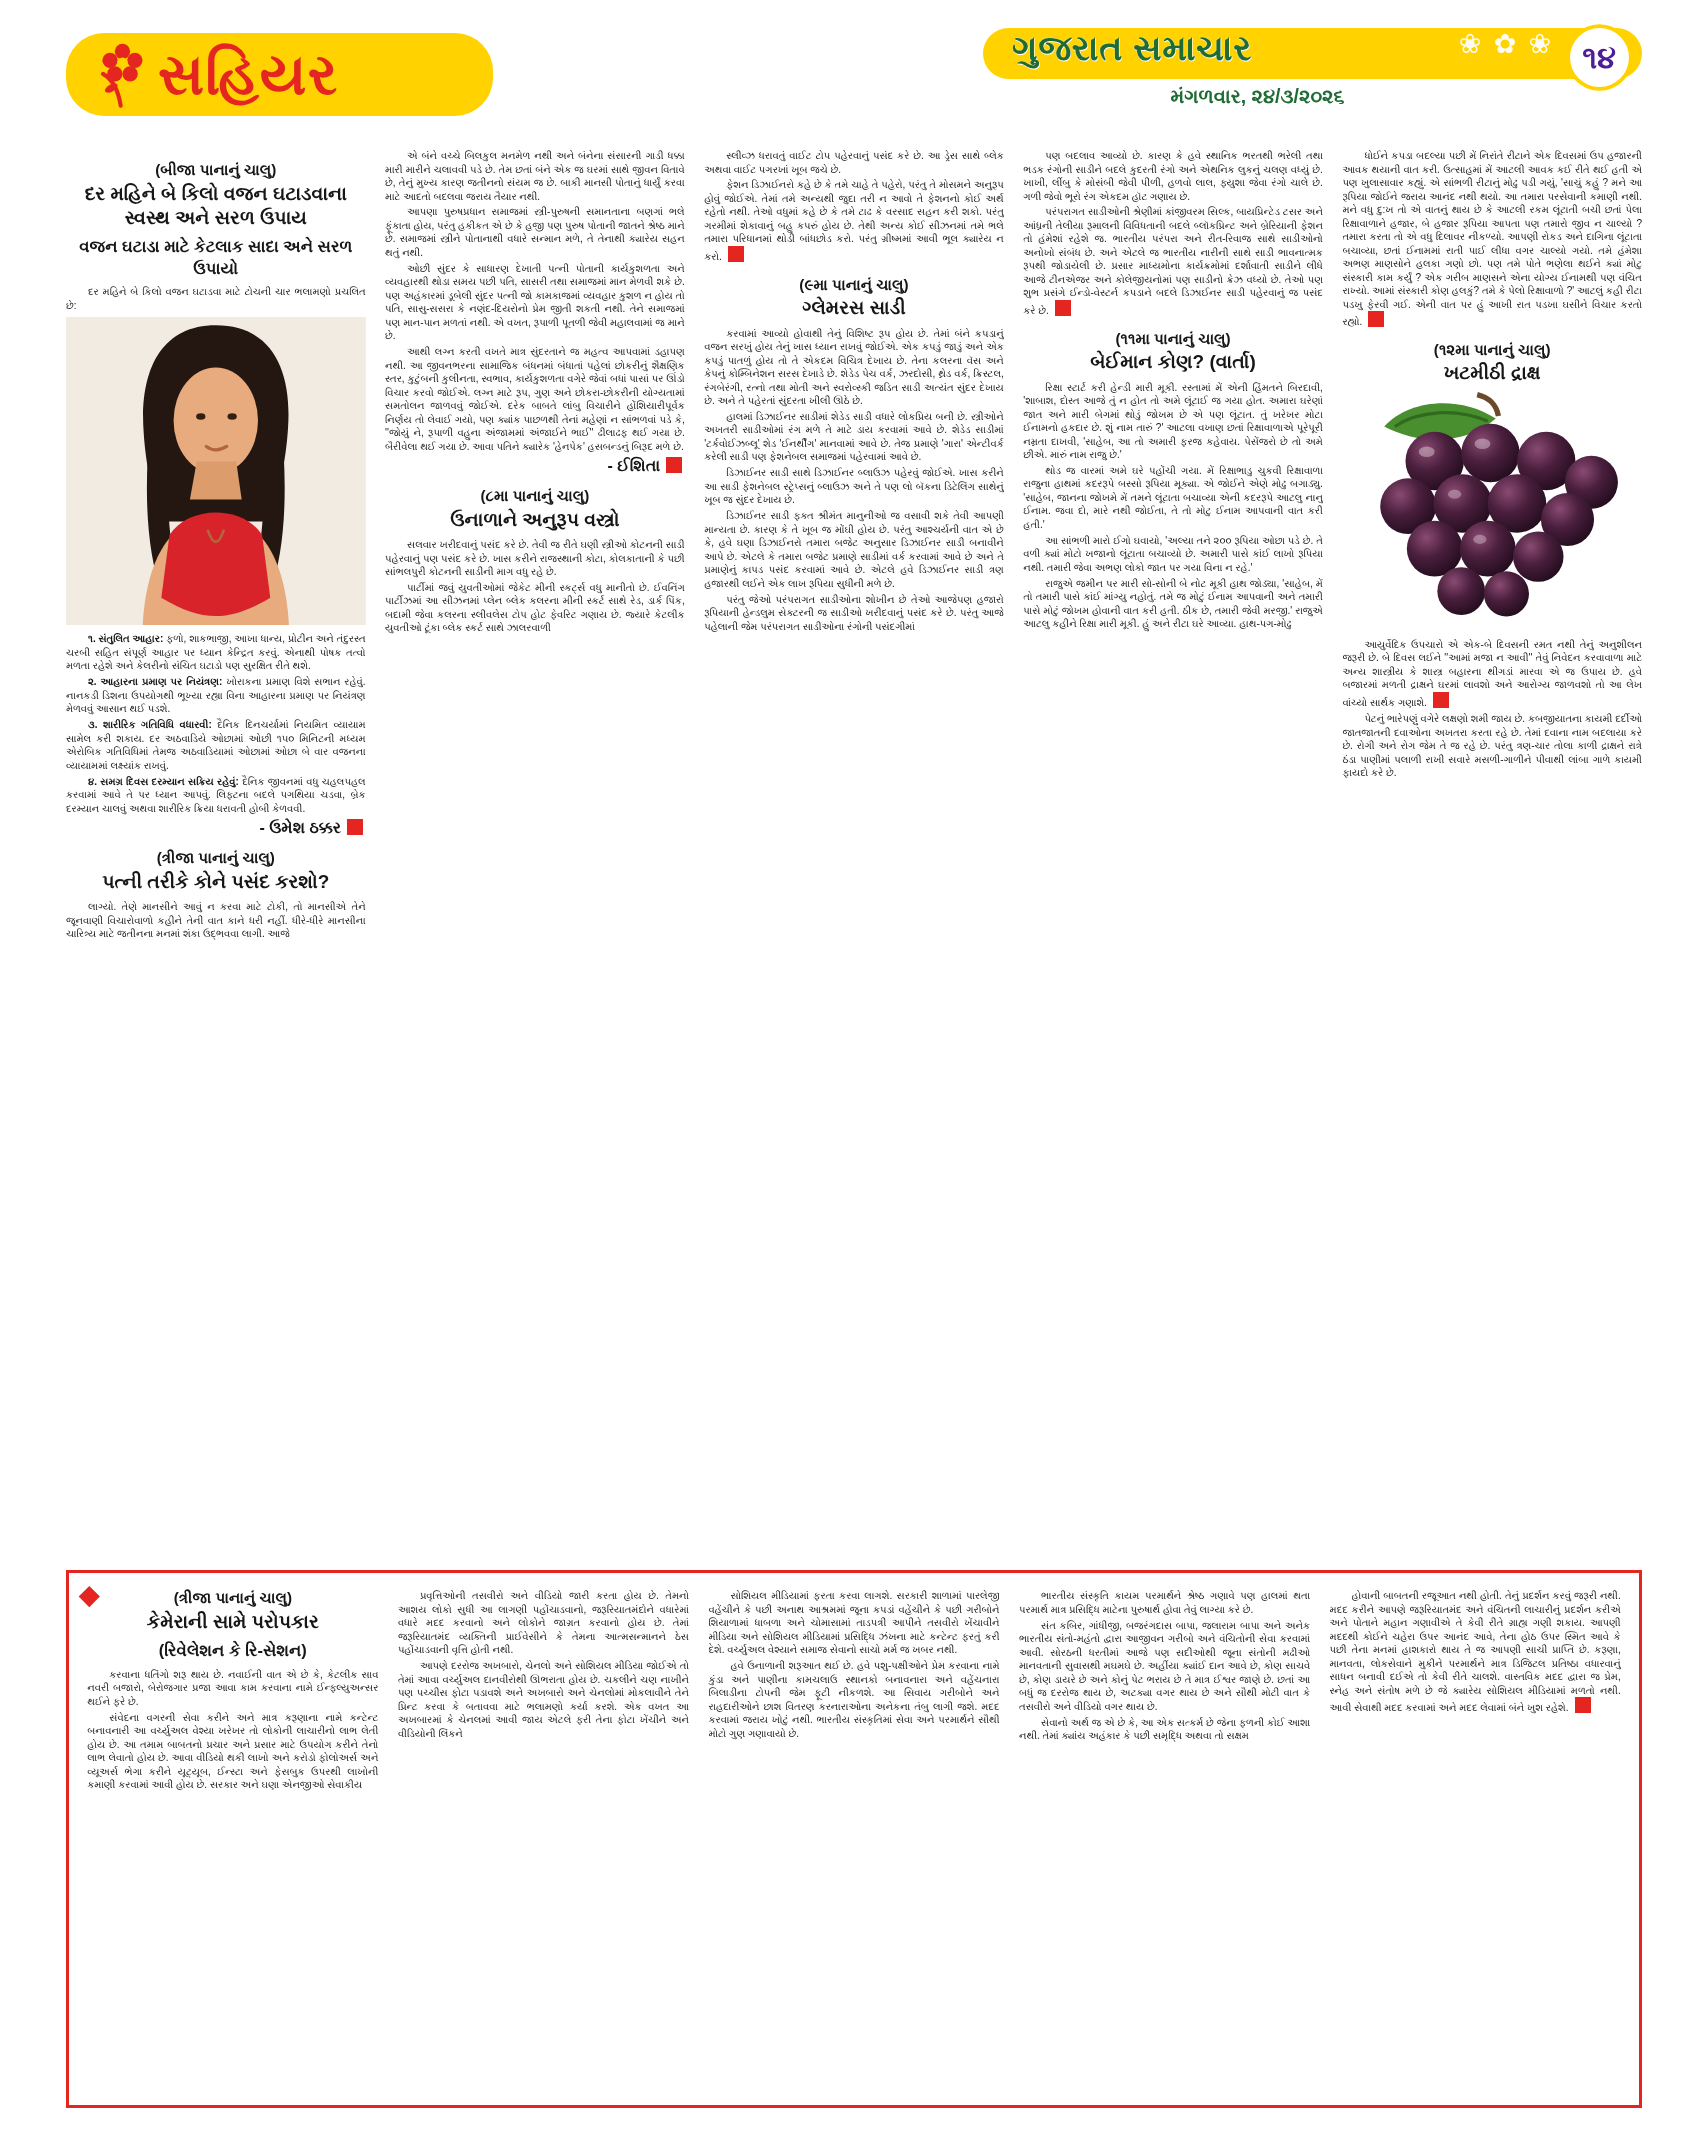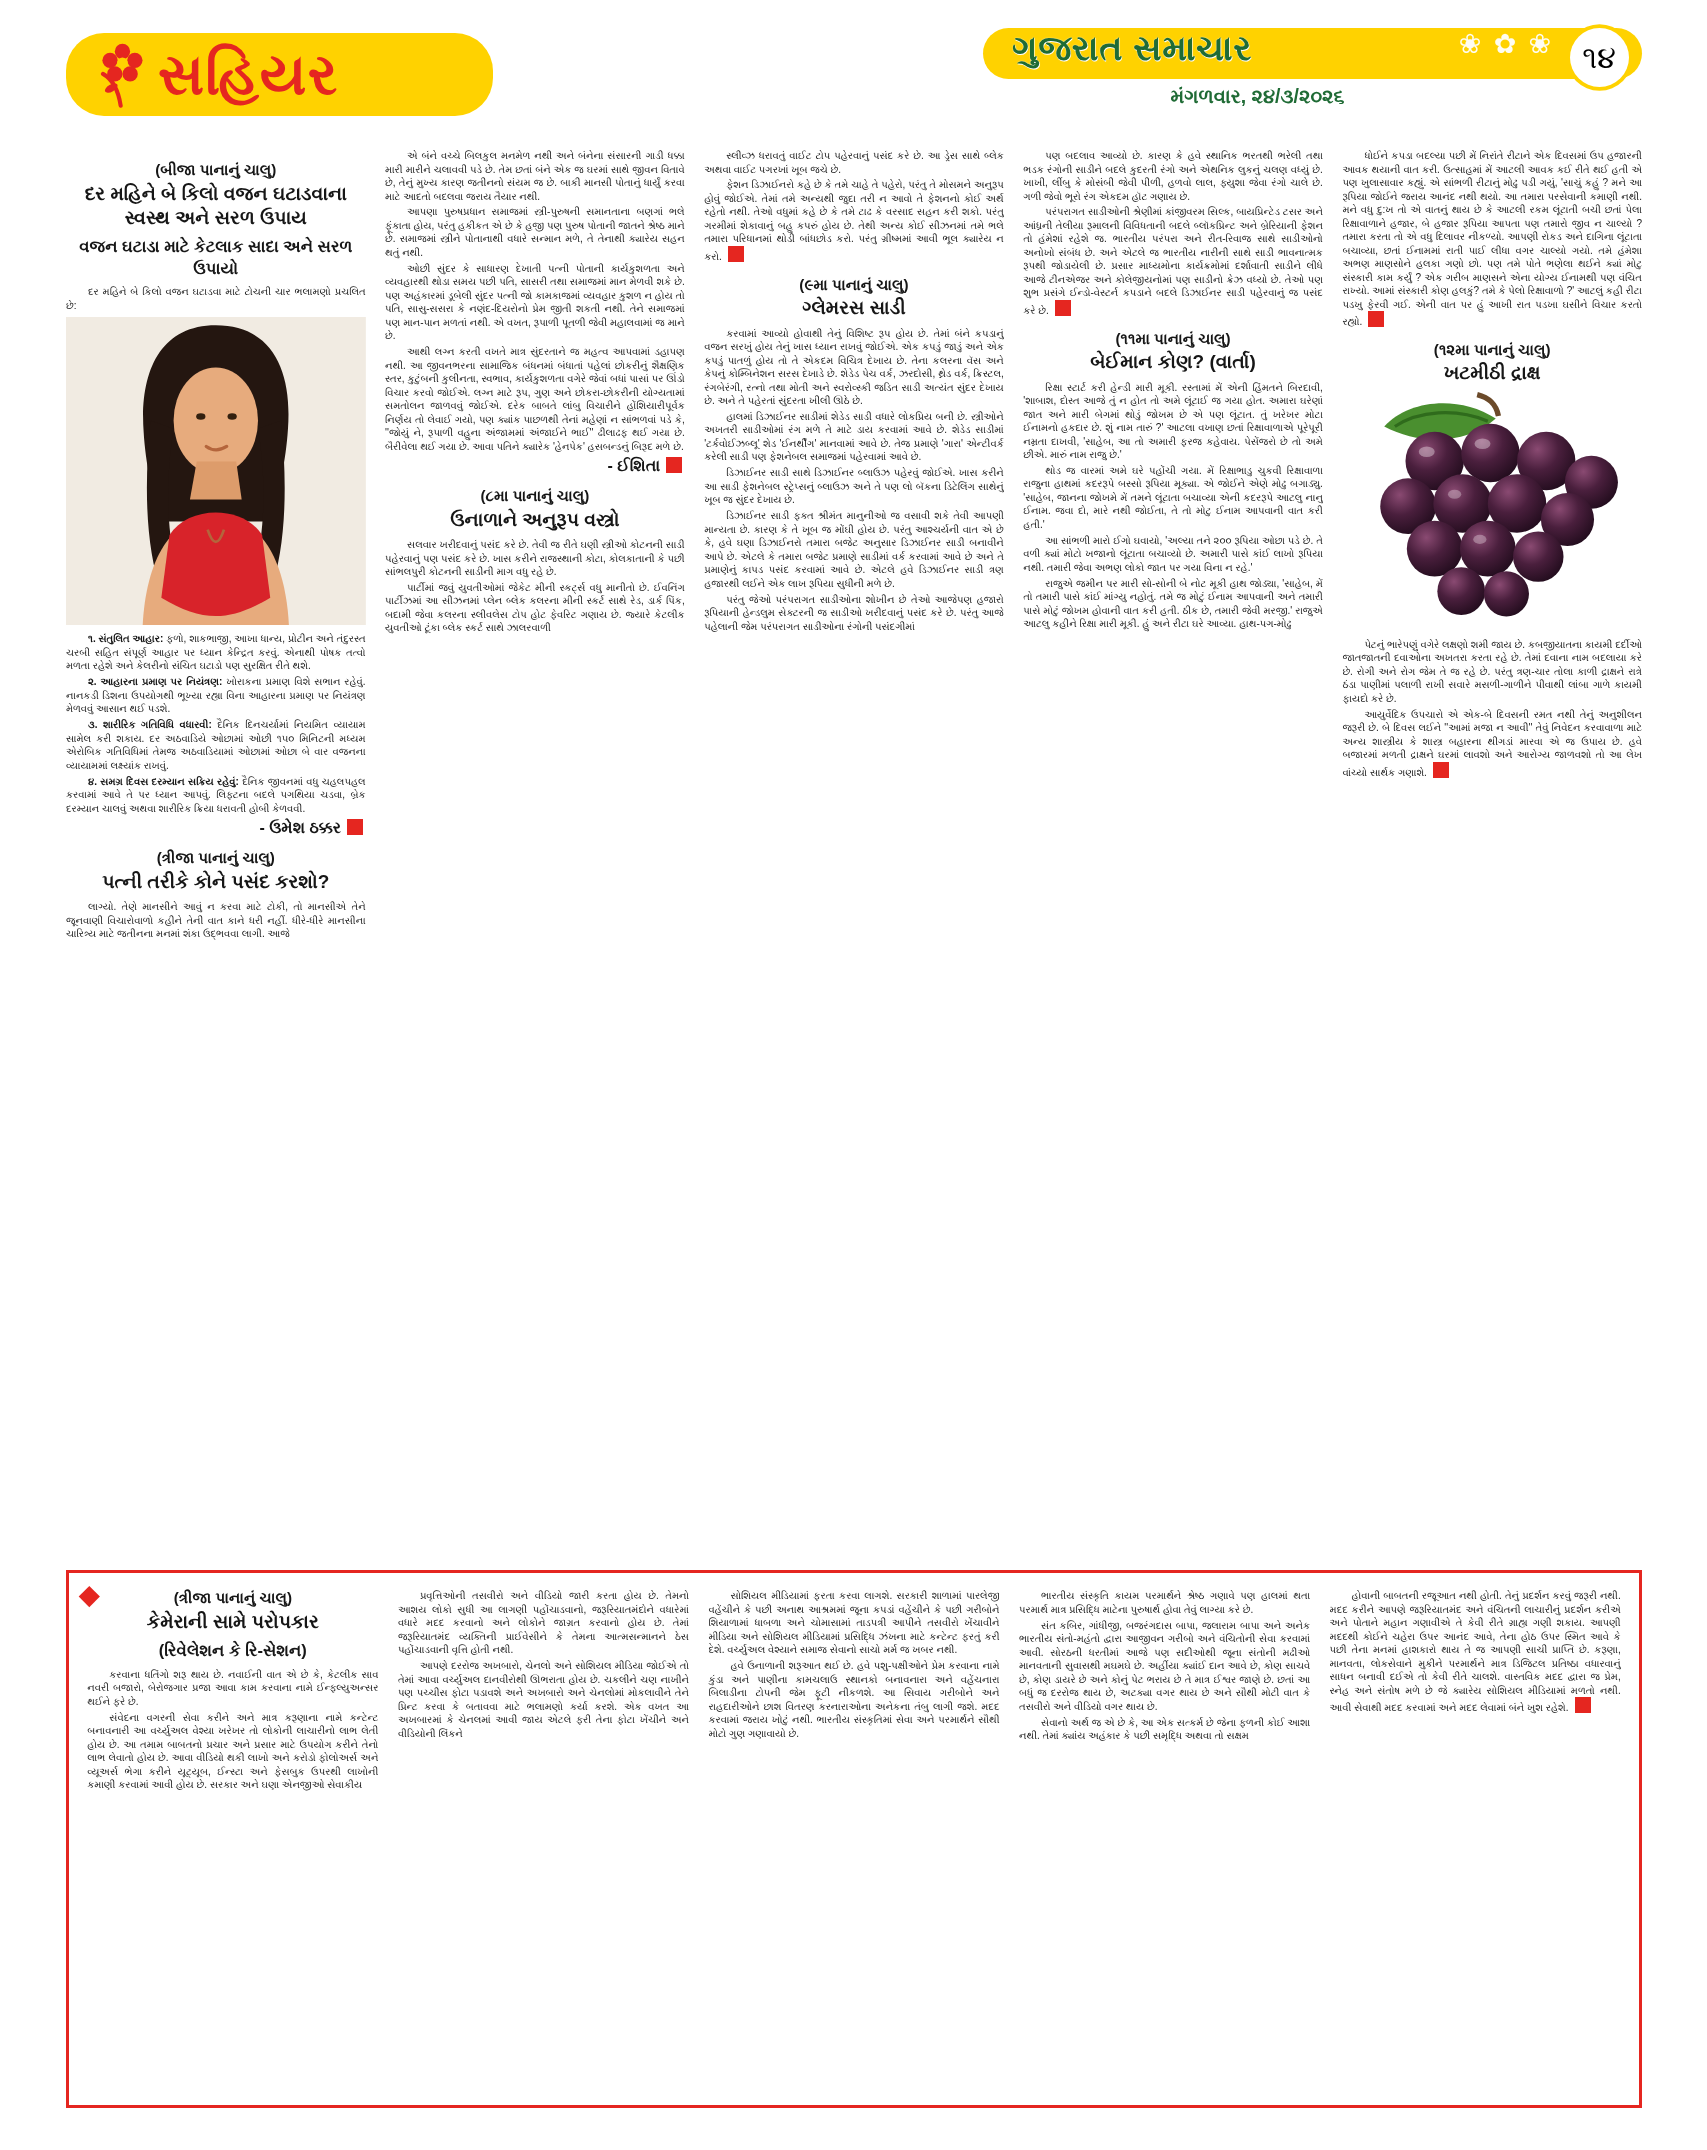--- a/index.html
+++ b/index.html
@@ -9,21 +9,21 @@
 
   
   .header{position:relative;height:105px}
   .logo-band{position:absolute;left:0;top:4.9px;width:427px;height:83px;background:#ffd200;border-radius:38px;display:flex;align-items:center;padding:0 24.4px;gap:8.5px}
   .logo-flower svg{width:59px;height:67px;display:block}
   .logo-text{font-size:57px;font-weight:bold;color:#e52620;letter-spacing:1.2px;line-height:1}
   .mast-wrap{position:absolute;right:0;top:0;width:659px}
   .mast-band{background:#ffd200;height:51px;border-radius:28px 28px 28px 28px;display:flex;padding:0 13.4px 0 29px;gap:16px}
   .mast-title{font-size:35px;font-weight:bold;color:#1f6b35;text-shadow:0 0 1.2px #ffffff,0.6px 0.6px 0 #ffffff;flex:1;letter-spacing:0.6px}
   .page-circle{width:59px;height:59px;background:#ffffff;border-radius:50%;display:flex;align-items:center;justify-content:center;box-shadow:0 0 0 3.7px #ffd200;flex:0 0 auto}
-  .page-circle span{font-size:30.5px;font-weight:normal;color:#000000}
+  .page-circle span{font-size:30.5px;font-weight:bold;color:#4c1d95}
   .flowers{color:rgba(255,255,255,.95);font-size:27px;letter-spacing:2.4px;flex:0 0 auto}
   .dateline{margin-top:6.1px;text-align:center;font-size:19.5px;font-weight:bold;color:#1f6b35;padding-right:110px}
 
   
   .columns{display:flex;gap:19.5px;margin-top:16px}
   .col{flex:1 1 0;height:1403px;overflow:hidden}
   .blk.kicker{font-weight:bold;text-align:center;font-size:15.2px;margin:12.2px 0 1.2px}
   .blk.headline{font-weight:bold;text-align:center;font-size:19px;line-height:1.28;margin:2.4px 0 6.1px}
   .blk.subhead{font-weight:bold;text-align:center;font-size:16.5px;line-height:1.3;margin:0 0 6.1px}
   .blk.para{font-size:10px;line-height:1.35;text-align:justify;text-indent:22px;margin:0 0 2.4px}
@@ -168,22 +168,22 @@
       <circle cx="112" cy="118" r="21" fill="url(#gr)"></circle>
       <circle cx="150" cy="124" r="19" fill="url(#gr)"></circle>
       <circle cx="92" cy="150" r="18" fill="url(#gr)"></circle>
       <circle cx="126" cy="152" r="17" fill="url(#gr)"></circle>
       <ellipse cx="66" cy="45" rx="6" ry="4" fill="#ffffff" opacity="0.35"></ellipse>
       <ellipse cx="108" cy="39" rx="6" ry="4" fill="#ffffff" opacity="0.35"></ellipse>
       <ellipse cx="87" cy="77" rx="5" ry="3.4" fill="#ffffff" opacity="0.3"></ellipse>
       <ellipse cx="106" cy="111" rx="5" ry="3.4" fill="#ffffff" opacity="0.3"></ellipse>
     </svg>
   </figure>
+        <p class="blk para">આયુર્વેદિક ઉપચારો એ એક-બે દિવસની રમત નથી તેનું અનુશીલન જરૂરી છે. બે દિવસ લઈને ''આમાં મજા ન આવી'' તેવું નિવેદન કરવાવાળા માટે અન્ય શાસ્ત્રીય કે શાસ્ત્ર બહારના થીગડાં મારવા એ જ ઉપાય છે. હવે બજારમાં મળતી દ્રાક્ષને ઘરમાં લાવશો અને આરોગ્ય જાળવશો તો આ લેખ વાંચ્યો સાર્થક ગણાશે.<span class="endmark"></span></p>
         <p class="blk para">પેટનું ભારેપણું વગેરે લક્ષણો શમી જાય છે. કબજીયાતના કાયમી દર્દીઓ જાતજાતની દવાઓના અખતરા કરતા રહે છે. તેમાં દવાના નામ બદલાયા કરે છે. રોગી અને રોગ જેમ તે જ રહે છે. પરંતુ ત્રણ-ચાર તોલા કાળી દ્રાક્ષને રાત્રે ઠંડા પાણીમાં પલાળી રાખી સવારે મસળી-ગાળીને પીવાથી લાંબા ગાળે કાયમી ફાયદો કરે છે.</p>
-        <p class="blk para">આયુર્વેદિક ઉપચારો એ એક-બે દિવસની રમત નથી તેનું અનુશીલન જરૂરી છે. બે દિવસ લઈને ''આમાં મજા ન આવી'' તેવું નિવેદન કરવાવાળા માટે અન્ય શાસ્ત્રીય કે શાસ્ત્ર બહારના થીગડાં મારવા એ જ ઉપાય છે. હવે બજારમાં મળતી દ્રાક્ષને ઘરમાં લાવશો અને આરોગ્ય જાળવશો તો આ લેખ વાંચ્યો સાર્થક ગણાશે.<span class="endmark"></span></p>
       </section>
   </main>
 
   <section class="bottom-box">
     <span class="box-diamond"></span>
     <div class="col">
         <div class="blk kicker">(ત્રીજા પાનાનું ચાલુ)</div>
         <div class="blk headline">કેમેરાની સામે પરોપકાર</div>
         <div class="blk subhead">(રિવેલેશન કે રિ-સેશન)</div>
         <p class="blk para">કરવાના ધતિંગો શરૂ થાય છે. નવાઈની વાત એ છે કે, કેટલીક સાવ નવરી બજારો, બેરોજગાર પ્રજા આવા કામ કરવાના નામે ઈન્ફ્લ્યુઅન્સર થઈને ફરે છે.</p>

